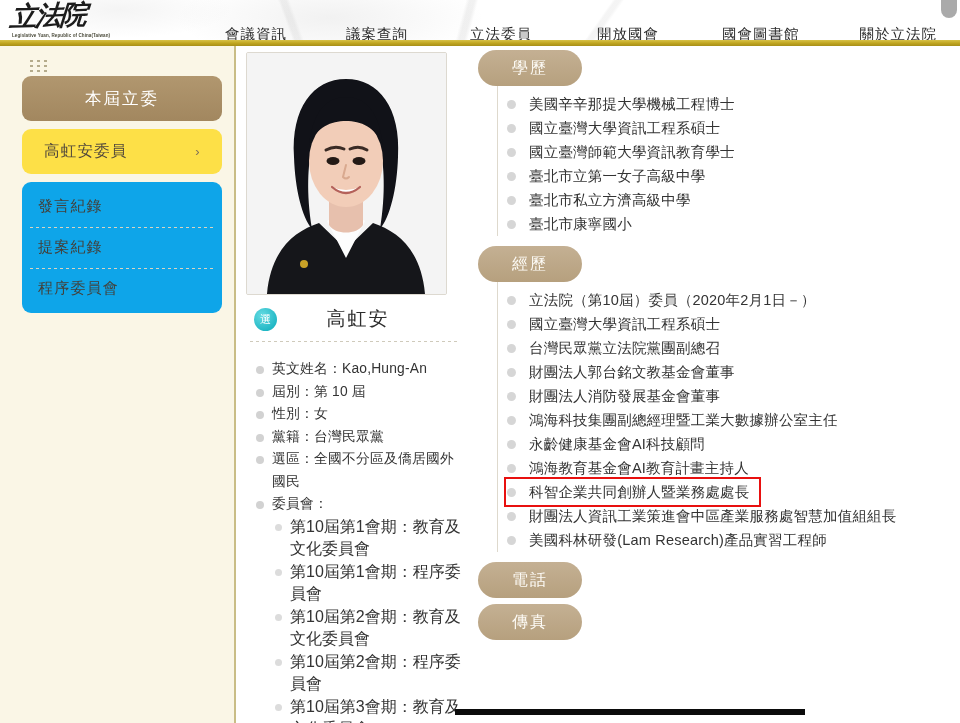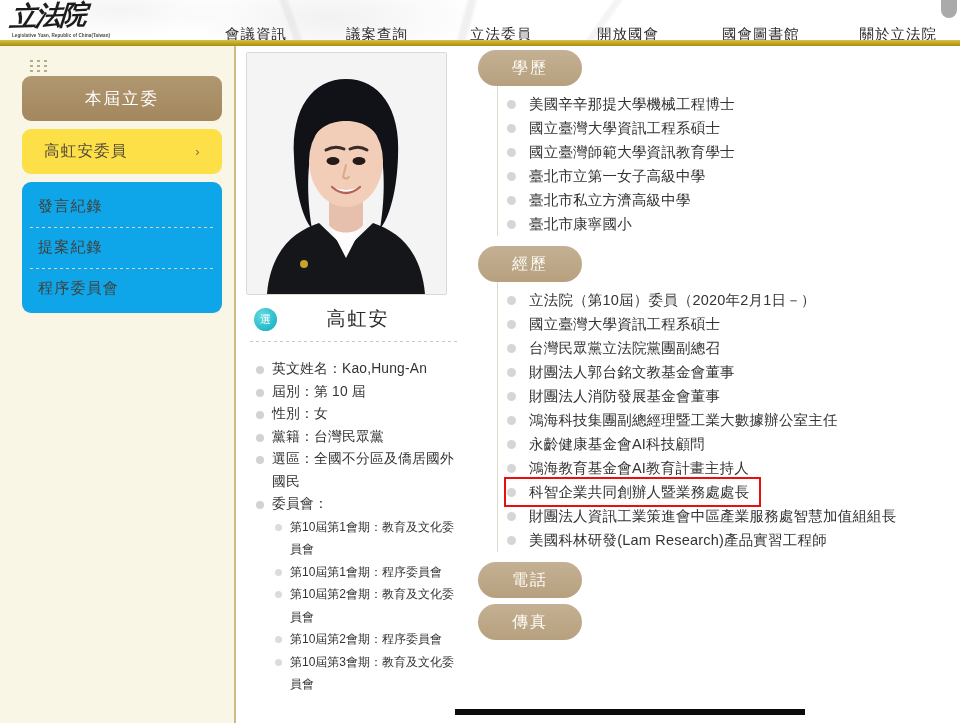--- a/index.html
+++ b/index.html
@@ -278,21 +278,21 @@
     position: absolute;
     left: 4px; top: 8px;
     width: 8px; height: 8px;
     border-radius: 50%;
     background: #d2d2d2;
   }
   .subfact {
     position: relative;
     padding-left: 20px;
     margin-left: 18px;
-    font-size: 12px;
+    font-size: 16px;
     line-height: 22.5px;
     color: #333;
   }
   .subfact::before {
     content: "";
     position: absolute;
     left: 5px; top: 8px;
     width: 7px; height: 7px;
     border-radius: 50%;
     background: #dcdcdc;

